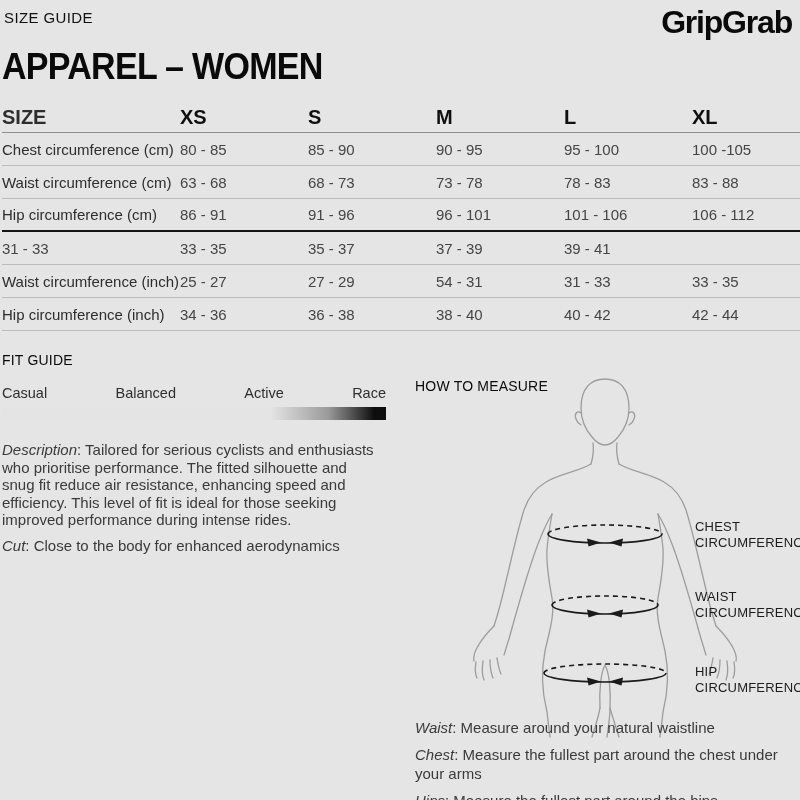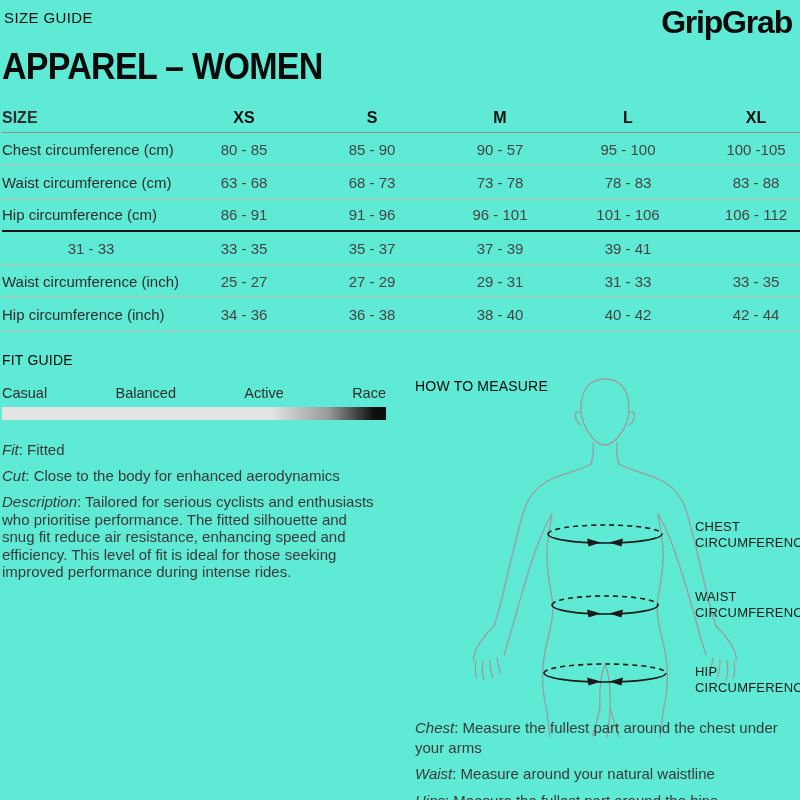--- a/index.html
+++ b/index.html
@@ -1,33 +1,33 @@
 <!DOCTYPE html>
 <html><head>
 <meta charset="utf-8">
 <style>
   * { margin:0; padding:0; box-sizing:border-box; }
   html,body { width:800px; height:800px; background:#ffffff; }
   body { font-family:"Liberation Sans", sans-serif; color:#1a1a1a; }
-  .page { position:relative; width:800px; height:800px; overflow:hidden; background:#5eead4; }
+  .page { position:relative; width:800px; height:800px; overflow:hidden; background:#e5e5e5; }
 
   
   .eyebrow { position:absolute; left:4px; top:9px; font-size:15px; letter-spacing:.4px; color:#111; }
   .brand { position:absolute; right:8px; top:4px; font-size:32px; font-weight:bold; letter-spacing:-1.2px; color:#0a0a0a; }
   .title { position:absolute; left:2px; top:46px; font-size:37px; font-weight:bold; letter-spacing:-.8px;
            transform:scaleX(.92); transform-origin:left center; white-space:nowrap; color:#0a0a0a; }
 
   
   .size-table { position:absolute; left:2px; top:103px; width:818px; font-size:15px; }
   .thead, .trow { display:grid; grid-template-columns:178px repeat(5,128px); align-items:center; }
   .thead { height:30px; border-bottom:1px solid #8f8f8f; }
   .trow  { height:33px; border-bottom:1px solid #bcbcbc; }
   .trow.section-break { border-bottom:2px solid #141414; }
-  .tcell { text-align:center; color:#454545; }
-  .tcell.th { font-weight:bold; font-size:16px; color:#0f0f0f; }
+  .tcell { text-align:left; color:#454545; }
+  .tcell.th { font-weight:bold; font-size:20px; color:#0f0f0f; }
   .tcell.tlabel { text-align:left; color:#2d2d2d; }
 
   
   .section-heading { position:absolute; font-size:14px; font-weight:normal; letter-spacing:.2px; color:#0a0a0a; }
   #fit-guide-heading { left:2px; top:352px; }
   #how-to-heading { left:415px; top:352px;margin-top:26px; }
   .scale-labels { position:absolute; left:2px; top:385px; width:384px; display:flex; justify-content:space-between;
                   font-size:14.5px; color:#2e2e2e; }
   .gradient-bar { position:absolute; left:2px; top:407px; width:384px; height:13px; }
   .fit-details { position:absolute; left:2px; top:441px; width:378px; font-size:15px; color:#3a3a3a; line-height:17.5px; }
@@ -66,21 +66,21 @@
         <div class="tcell th">S</div>
         <div class="tcell th">M</div>
         <div class="tcell th">L</div>
         <div class="tcell th">XL</div>
       </div>
     <div id="table-body">
         <div class="trow">
       <div class="tcell tlabel">Chest circumference (cm)</div>
       <div class="tcell tval">80 - 85</div>
       <div class="tcell tval">85 - 90</div>
-      <div class="tcell tval">90 - 57</div>
+      <div class="tcell tval">90 - 95</div>
       <div class="tcell tval">95 - 100</div>
       <div class="tcell tval">100 -105</div>
     </div>
         <div class="trow">
       <div class="tcell tlabel">Waist circumference (cm)</div>
       <div class="tcell tval">63 - 68</div>
       <div class="tcell tval">68 - 73</div>
       <div class="tcell tval">73 - 78</div>
       <div class="tcell tval">78 - 83</div>
       <div class="tcell tval">83 - 88</div>
@@ -97,21 +97,21 @@
       <div class="tcell tval">31 - 33</div>
       <div class="tcell tval">33 - 35</div>
       <div class="tcell tval">35 - 37</div>
       <div class="tcell tval">37 - 39</div>
       <div class="tcell tval">39 - 41</div>
     </div>
         <div class="trow">
       <div class="tcell tlabel">Waist circumference (inch)</div>
       <div class="tcell tval">25 - 27</div>
       <div class="tcell tval">27 - 29</div>
-      <div class="tcell tval">29 - 31</div>
+      <div class="tcell tval">54 - 31</div>
       <div class="tcell tval">31 - 33</div>
       <div class="tcell tval">33 - 35</div>
     </div>
         <div class="trow">
       <div class="tcell tlabel">Hip circumference (inch)</div>
       <div class="tcell tval">34 - 36</div>
       <div class="tcell tval">36 - 38</div>
       <div class="tcell tval">38 - 40</div>
       <div class="tcell tval">40 - 42</div>
       <div class="tcell tval">42 - 44</div>
@@ -123,27 +123,24 @@
   <div class="scale-labels">
     <span>Casual</span>
     <span>Balanced</span>
     <span>Active</span>
     <span>Race</span>
   </div>
   <div class="gradient-bar" style="background: linear-gradient(90deg, rgb(228, 228, 228) 0%, rgb(228, 228, 228) 70%, rgb(154, 154, 154) 85%, rgb(14, 14, 14) 97%, rgb(14, 14, 14) 100%);"></div>
 
   <div class="fit-details">
     <div class="detail-line">
-      <em>Fit</em><span>: </span><span>Fitted</span>
+      <em>Description</em><span>: </span><span>Tailored for serious cyclists and enthusiasts who prioritise performance. The fitted silhouette and snug fit reduce air resistance, enhancing speed and efficiency. This level of fit is ideal for those seeking improved performance during intense rides.</span>
     </div>
     <div class="detail-line">
       <em>Cut</em><span>: </span><span>Close to the body for enhanced aerodynamics</span>
-    </div>
-    <div class="detail-line">
-      <em>Description</em><span>: </span><span>Tailored for serious cyclists and enthusiasts who prioritise performance. The fitted silhouette and snug fit reduce air resistance, enhancing speed and efficiency. This level of fit is ideal for those seeking improved performance during intense rides.</span>
     </div>
   </div>
 
   <h2 class="section-heading" id="how-to-heading">HOW TO MEASURE</h2>
 
   <svg class="figure-svg" viewBox="0 0 350 366" aria-hidden="true">
 
     <g>
       <path class="outline" d="M141 34 C141 14 151 5 165 5 C179 5 189 14 189 34 C189 45 185 55 178 63 C174 68 170 71 165 71 C160 71 156 68 152 63 C145 55 141 45 141 34 Z"></path>
       <path class="outline" d="M141 39 C137 36 134 40 136 45 C137 48 139 50 141 51"></path>
@@ -200,23 +197,23 @@
       <polygon class="arrow" points="169,307.5 183,303.5 181.5,311.5"></polygon>
     </g>
   </svg>
 
   <div class="diagram-label" id="label-chest">CHEST CIRCUMFERENCE</div>
   <div class="diagram-label" id="label-waist">WAIST CIRCUMFERENCE</div>
   <div class="diagram-label" id="label-hip">HIP CIRCUMFERENCE</div>
 
   <div class="measure-instructions">
     <div class="instr-line">
+      <em>Waist</em><span>: </span><span>Measure around your natural waistline</span>
+    </div>
+    <div class="instr-line">
       <em>Chest</em><span>: </span><span>Measure the fullest part around the chest under your arms</span>
-    </div>
-    <div class="instr-line">
-      <em>Waist</em><span>: </span><span>Measure around your natural waistline</span>
     </div>
     <div class="instr-line">
       <em>Hips</em><span>: </span><span>Measure the fullest part around the hips</span>
     </div>
   </div>
 
 </div>
 
 </body></html>

